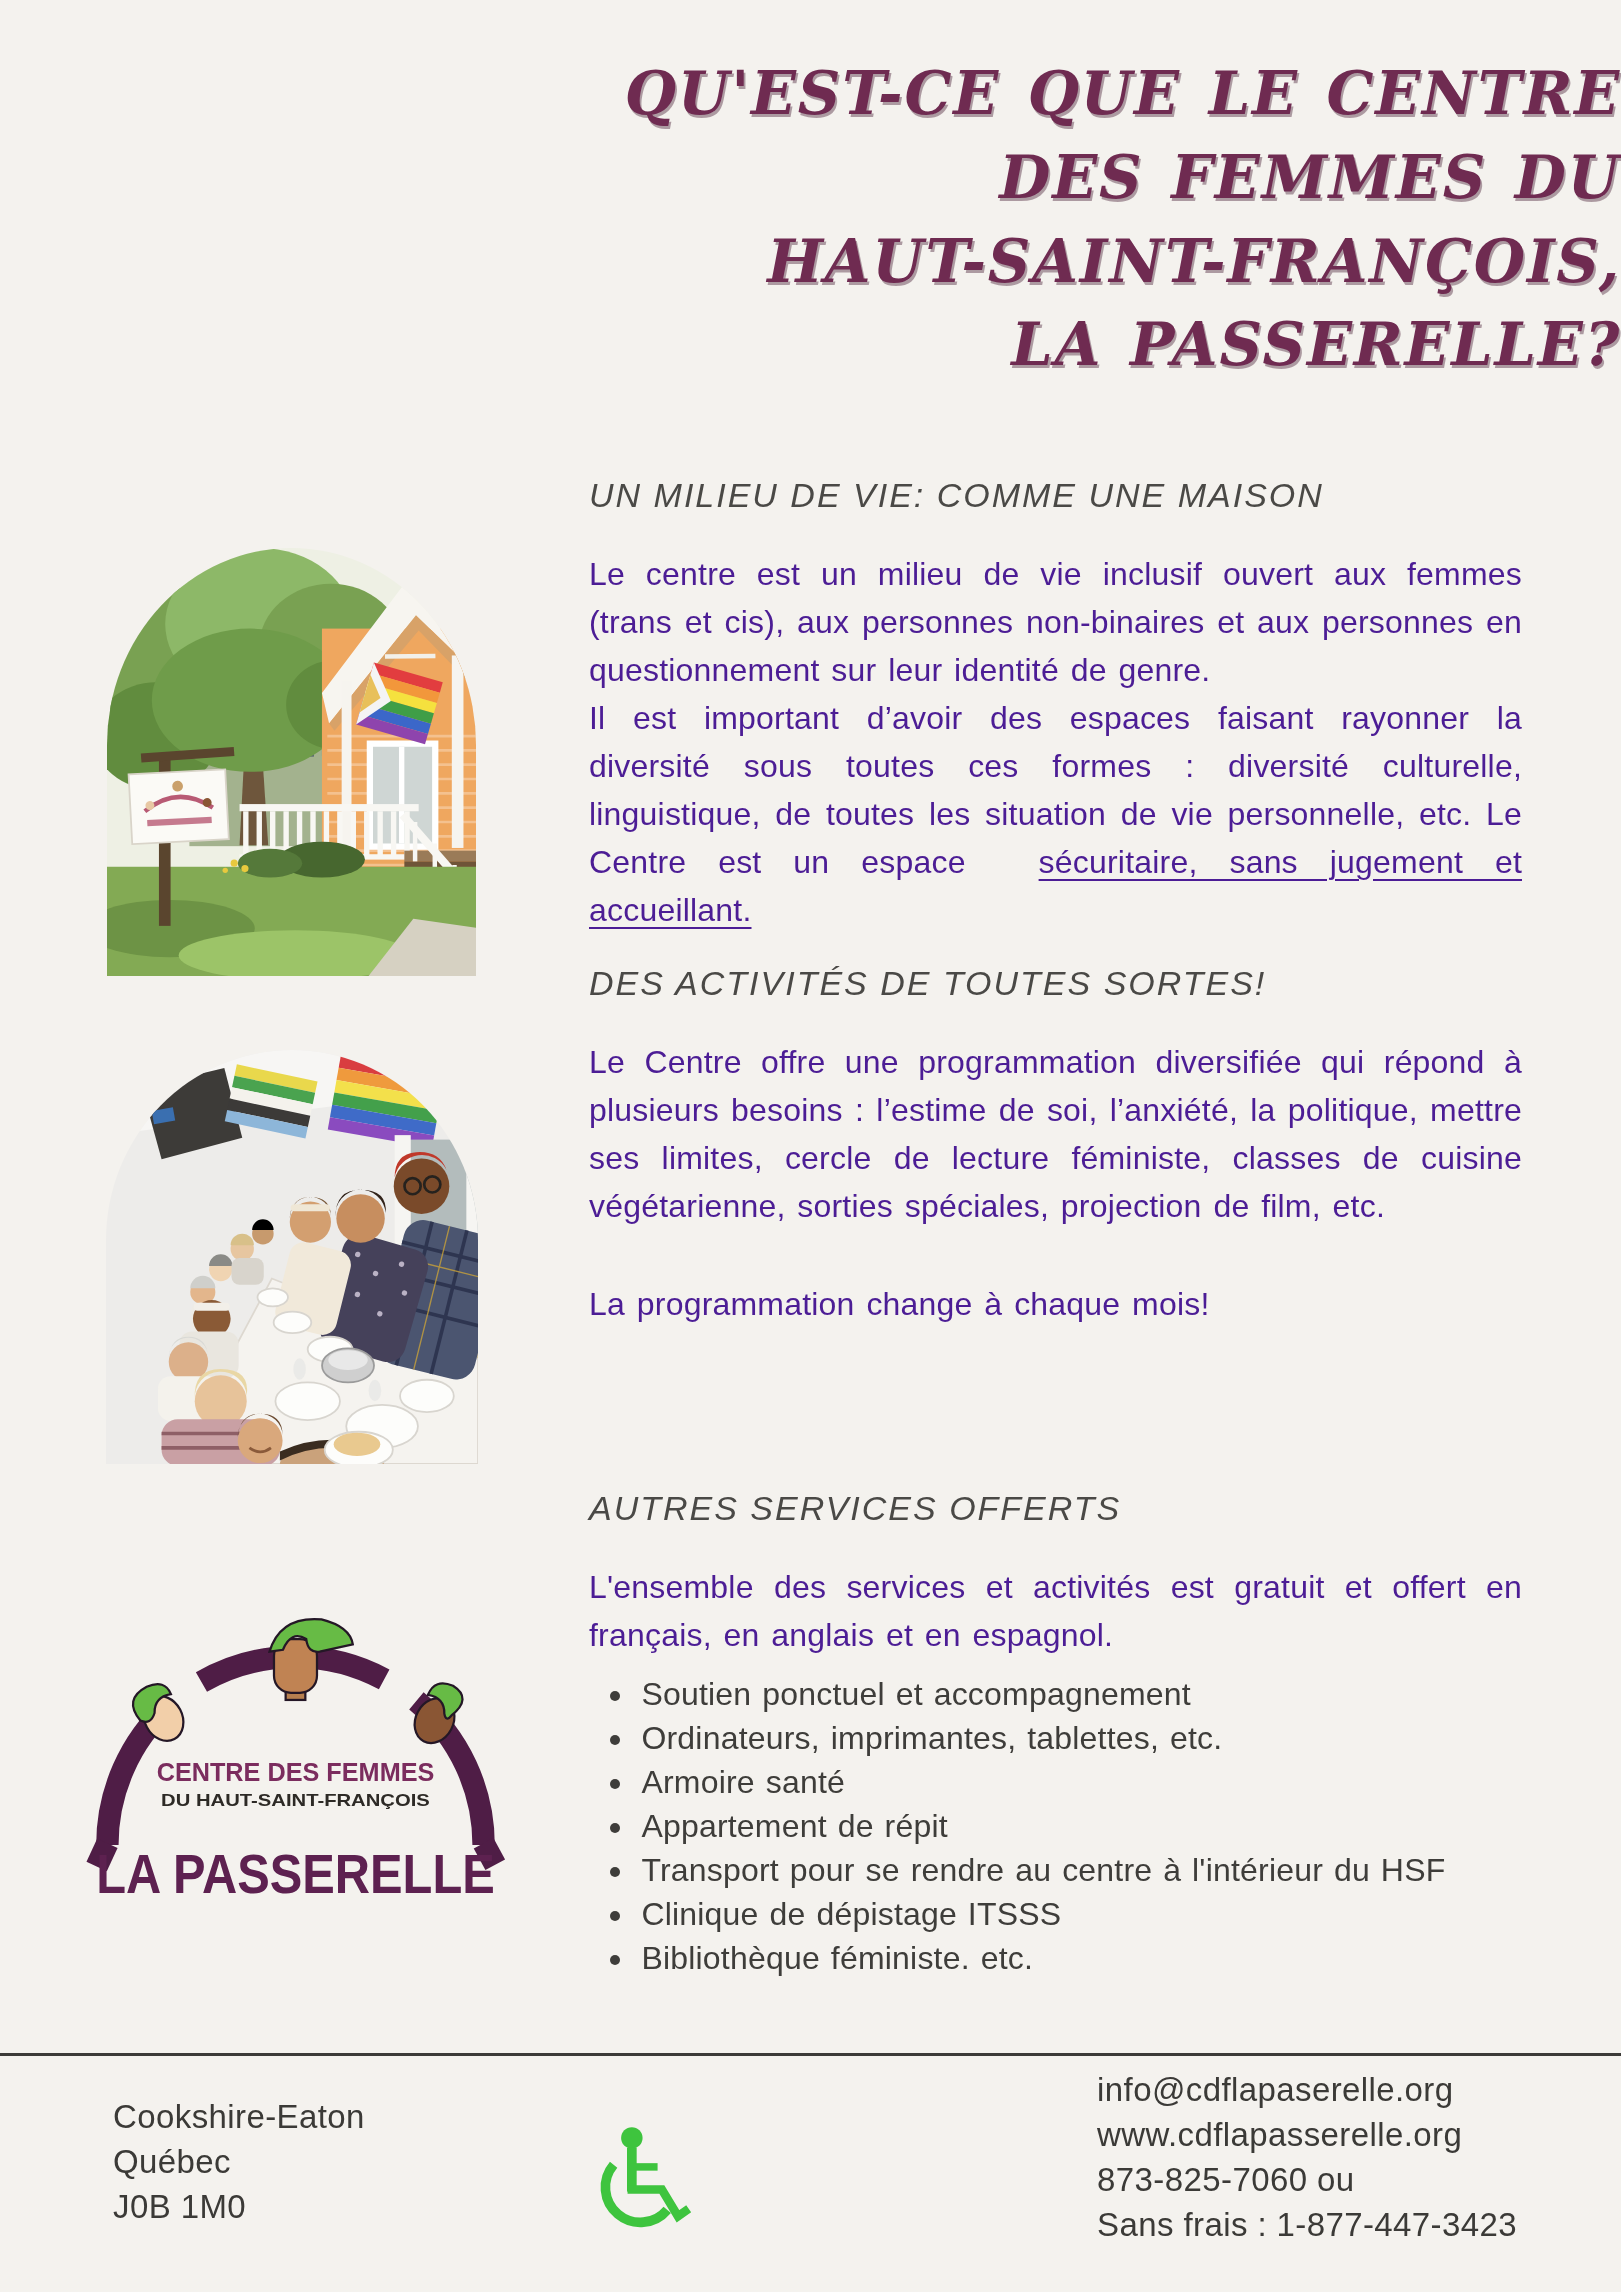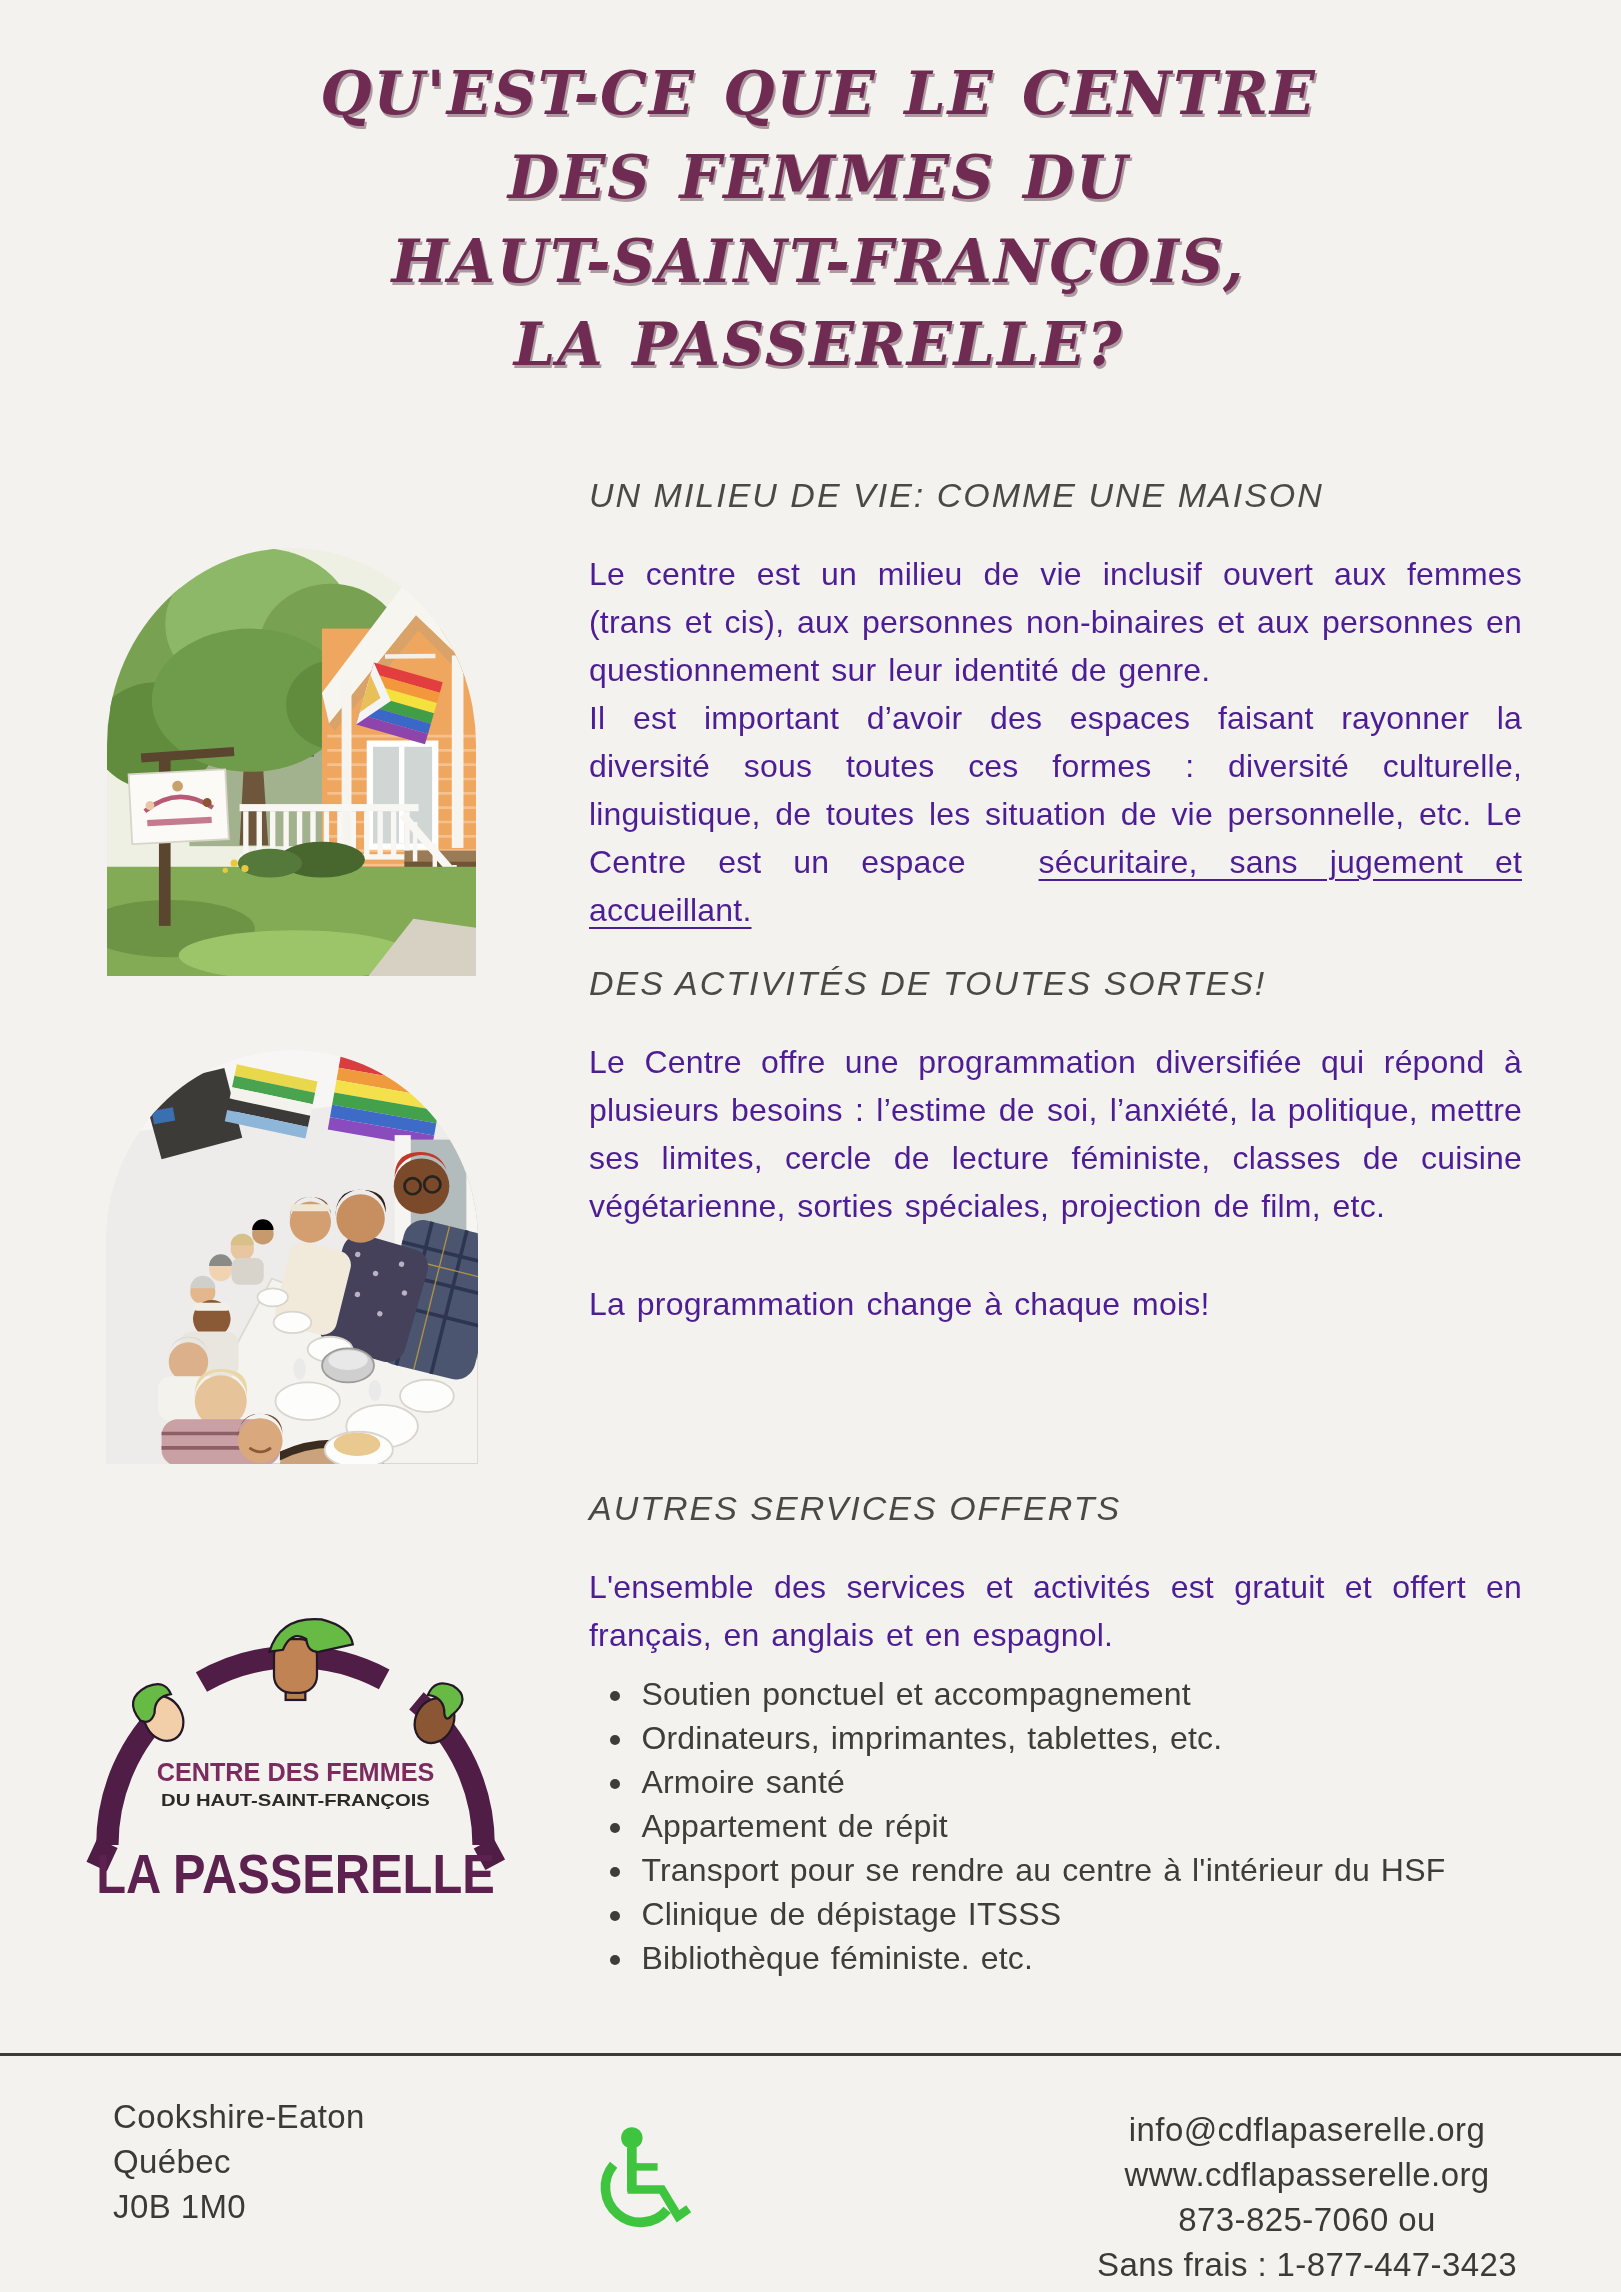--- a/index.html
+++ b/index.html
@@ -1,20 +1,20 @@
 <!DOCTYPE html>
 <html style="font-size:14.3px"><head>
 <meta charset="utf-8">
 <style>
   html,body{margin:0;padding:0;background:#f4f2ee;}
   .page{position:relative;width:1621px;height:2293px;background:#f4f2ee;overflow:hidden;
         font-family:"Liberation Sans",sans-serif;margin:0 auto;}
 
   
-  .title{position:absolute;top:52px;left:16px;right:0;text-align:center;
+  .title{position:absolute;top:52px;left:16px;right:0;text-align:right;
          font-family:"DejaVu Serif",serif;font-style:italic;font-weight:bold;
          font-size:59px;line-height:1.42;color:#6f2b51;letter-spacing:1.8px;word-spacing:5.4px;
          text-shadow:1.8px 2.7px 0 rgba(64,22,44,0.4);}
 
   
   .sec{position:absolute;left:589px;width:933px;}
   #sec1{top:475px}
   #sec2{top:963px}
   #sec3{top:1488px}
   .heading{font-style:italic;font-weight:400;font-size:34px;line-height:41px;
@@ -32,21 +32,21 @@
   #photo1{left:107px;top:548px;width:369px;height:428px;}
   #photo2{left:106px;top:1050px;width:372px;height:414px;}
   .arch svg{display:block;width:100%;height:100%;}
 
   
   #logo{position:absolute;left:85px;top:1605px;width:421px;height:315px;}
 
   
   .footer-line{position:absolute;left:0;top:2053px;width:1621px;height:2.7px;background:#3c3b38;}
   .addr{position:absolute;left:113px;top:2094px;font-size:33px;line-height:45px;color:#3b3a37;letter-spacing:0.4px;}
-  .contact{position:absolute;right:104px;top:2067px;text-align:center;font-size:33px;line-height:45px;color:#3b3a37;letter-spacing:0.4px;margin-top:40px;}
+  .contact{position:absolute;right:104px;top:2067px;text-align:left;font-size:33px;line-height:45px;color:#3b3a37;letter-spacing:0.4px;}
   #access-icon{position:absolute;left:575px;top:2124px;width:118px;height:136px;}
 </style>
 </head>
 <body>
 
 <div class="page">
 
   <div class="title">
     <div>QU'EST-CE QUE LE CENTRE</div>
     <div>DES FEMMES DU</div>

